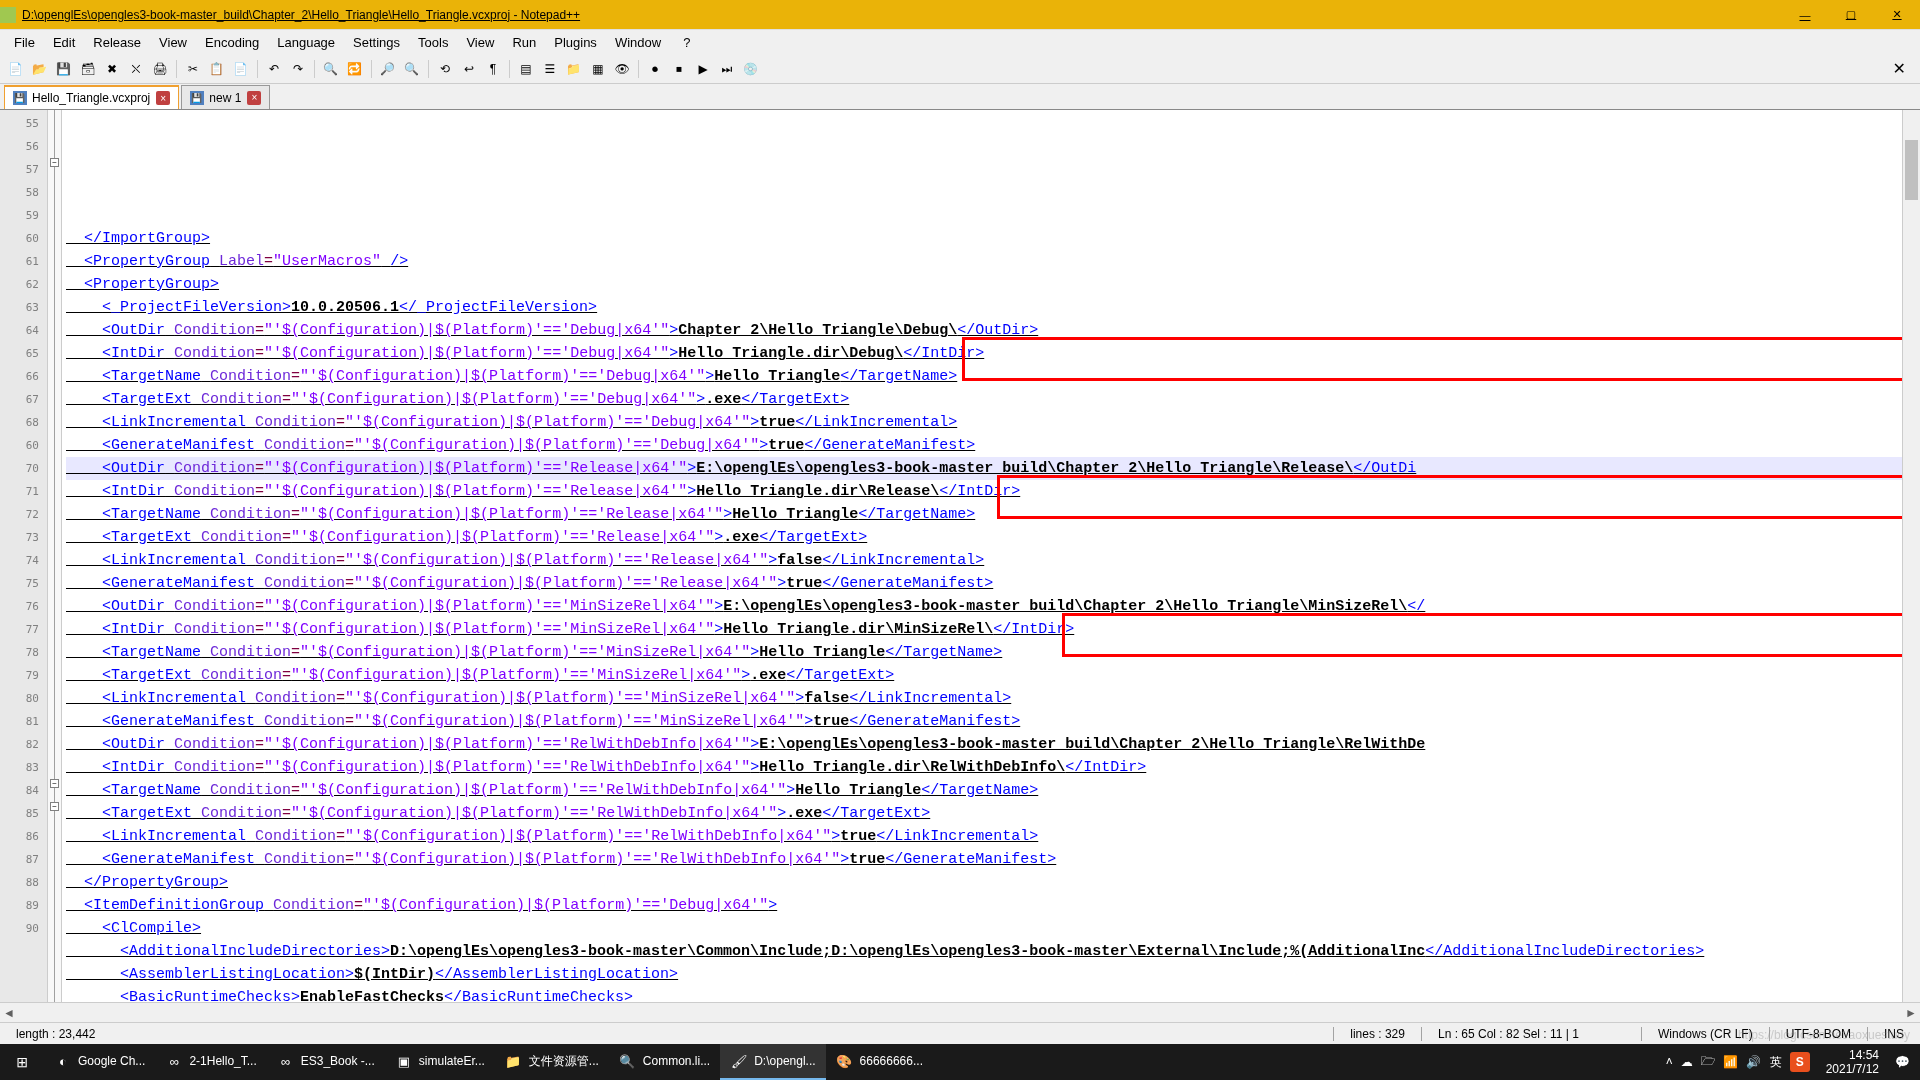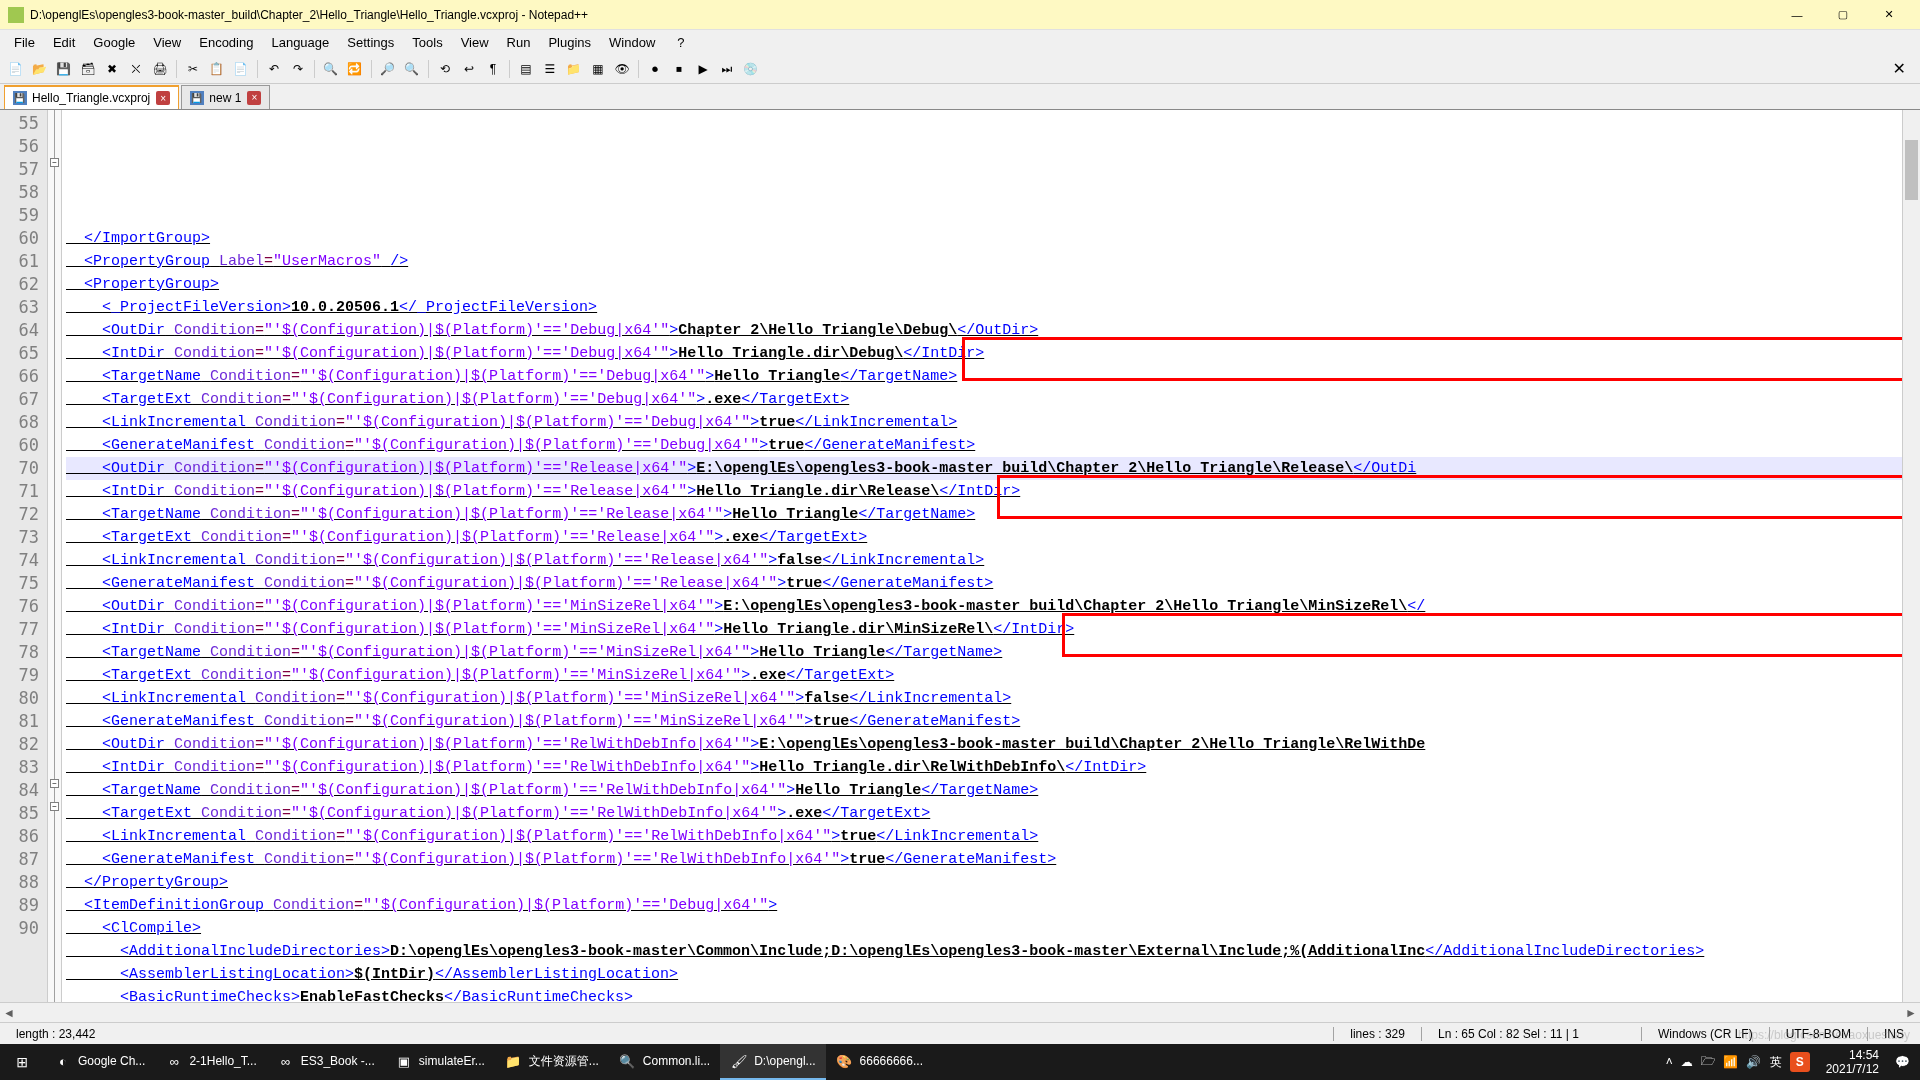--- a/index.html
+++ b/index.html
@@ -1,34 +1,34 @@
 <!DOCTYPE html>
 <html><head>
 <meta charset="utf-8">
 <style>
 * { margin: 0; padding: 0; box-sizing: border-box; }
 body { font-family: "Segoe UI", Tahoma, sans-serif; font-size: 12px; background: #fff; overflow: hidden; width: 1920px; height: 1080px; }
-.titlebar { height: 30px; display: flex; align-items: center; padding: 0 8px; background: #fef9c3; border-bottom: 1px solid #e0e0e0; }
+.titlebar { height: 30px; display: flex; align-items: center; padding: 0 0; background: #eab308; border-bottom: 1px solid #e0e0e0; text-decoration: underline; }
 .titlebar .icon { width: 16px; height: 16px; background: #a0c850; margin-right: 6px; }
 .titlebar .title { flex: 1; color: #000; font-size: 12px; }
 .titlebar .winbtns { display: flex; gap: 0; }
 .titlebar .winbtn { width: 46px; height: 30px; display: flex; align-items: center; justify-content: center; font-size: 11px; cursor: pointer; }
 .menubar { height: 24px; display: flex; align-items: center; padding: 0 6px; gap: 2px; background: #f0f0f0; font-size: 13px; }
 .menubar .menu { padding: 3px 8px; cursor: pointer; }
 .menubar .help { margin-left: 4px; }
 .toolbar { height: 30px; display: flex; align-items: center; padding: 0 6px; gap: 4px; background: #f0f0f0; border-bottom: 1px solid #ccc; }
 .toolbar .tbtn { width: 20px; height: 20px; border: 1px solid transparent; display: inline-flex; align-items: center; justify-content: center; font-size: 12px; cursor: pointer; }
 .toolbar .sep { width: 1px; height: 18px; background: #ccc; margin: 0 2px; }
 .tabbar { height: 26px; display: flex; align-items: flex-end; padding: 0 4px; background: #f0f0f0; border-bottom: 1px solid #888; }
 .tab { height: 24px; display: flex; align-items: center; padding: 0 8px; border: 1px solid #999; border-bottom: none; margin-right: 2px; font-size: 12px; background: #e8e8e8; cursor: pointer; }
 .tab.active { background: #fff; border-color: #f0a030; border-top-width: 2px; }
 .tab .ticon { width: 14px; height: 14px; background: #5080c0; margin-right: 5px; display: inline-flex; align-items: center; justify-content: center; color: #fff; font-size: 9px; }
 .tab .tclose { margin-left: 6px; width: 14px; height: 14px; background: #c04040; color: #fff; border-radius: 2px; display: inline-flex; align-items: center; justify-content: center; font-size: 10px; }
 .editor { display: flex; height: calc(100% - 30px - 24px - 30px - 26px - 22px - 20px - 36px); position: relative; }
-.gutter { width: 48px; background: #e8e8e8; border-right: 1px solid #ccc; font-family: Consolas, monospace; font-size: 17px; color: #808080; text-align: right; padding-right: 8px; padding-top: 2px; line-height: 23px; }
+.gutter { width: 48px; background: #e8e8e8; border-right: 1px solid #ccc; font-family: Consolas, monospace; font-size: 11px; color: #808080; text-align: right; padding-right: 8px; padding-top: 2px; line-height: 23px; }
 .fold { width: 14px; background: #f8f8f8; border-right: 1px solid #ccc; position: relative; }
 .fold .fline { position: absolute; left: 6px; top: 0; bottom: 0; width: 1px; background: #a0a0a0; }
 .fold .fbox { position: absolute; left: 2px; width: 9px; height: 9px; border: 1px solid #808080; background: #fff; font-size: 8px; line-height: 7px; text-align: center; }
 .code { flex: 1; font-family: Consolas, "Courier New", monospace; font-size: 15px; line-height: 23px; white-space: pre; padding-top: 2px; padding-left: 4px; overflow: hidden; position: relative; }
 .code .ln { height: 23px; text-decoration: underline; }
 .code .curline { background: #e8e8ff; }
 .t-tag { color: #0000ff; }
 .t-attr { color: #6d28d9; }
 .t-str { color: #8000ff; }
 .t-txt { color: #000; font-weight: bold; }
@@ -62,21 +62,21 @@
   <div class="winbtns">
     <div class="winbtn">—</div>
     <div class="winbtn">▢</div>
     <div class="winbtn">✕</div>
   </div>
 </div>
 
 <div class="menubar" id="menubar">
     <div class="menu">File</div>
     <div class="menu">Edit</div>
-    <div class="menu">Google</div>
+    <div class="menu">Release</div>
     <div class="menu">View</div>
     <div class="menu">Encoding</div>
     <div class="menu">Language</div>
     <div class="menu">Settings</div>
     <div class="menu">Tools</div>
     <div class="menu">View</div>
     <div class="menu">Run</div>
     <div class="menu">Plugins</div>
     <div class="menu">Window</div>
     <div class="menu help">?</div>

